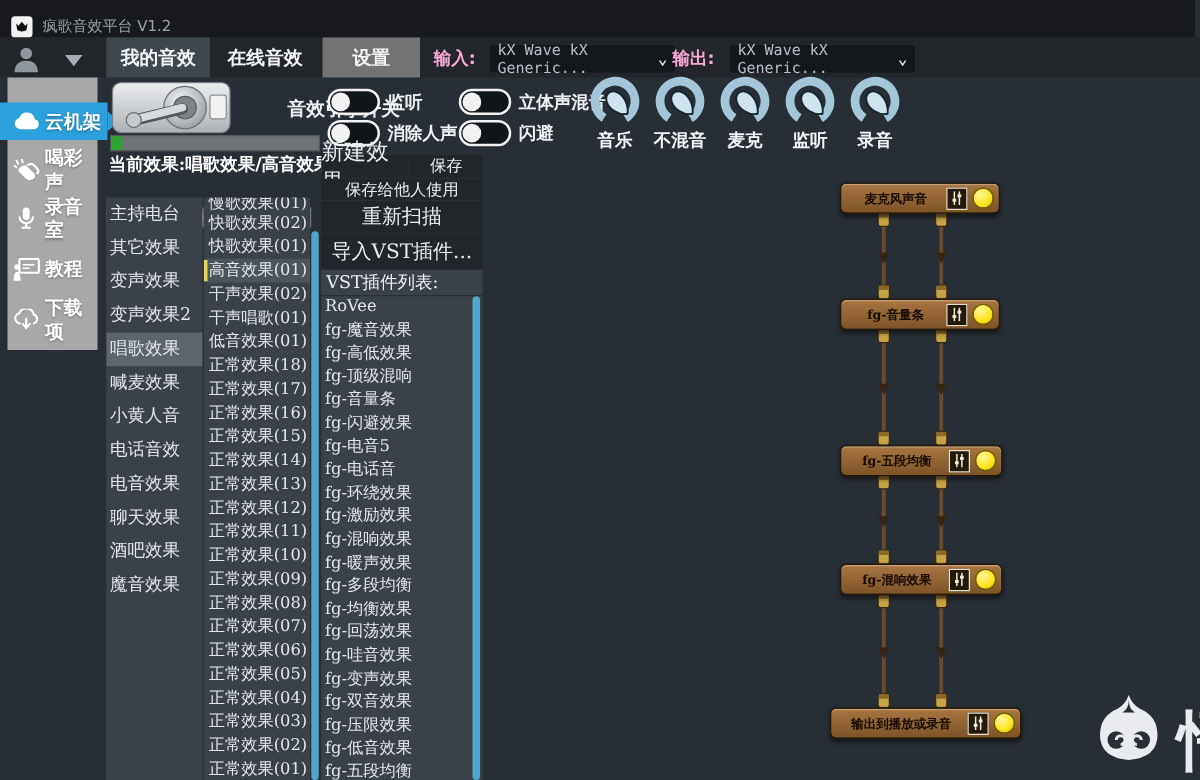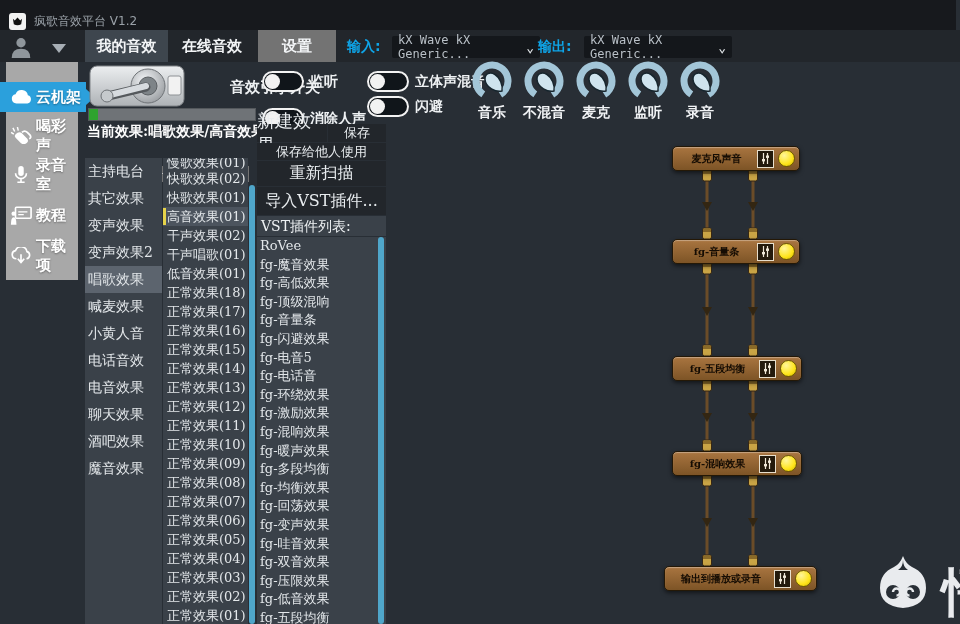--- a/index.html
+++ b/index.html
@@ -13,38 +13,38 @@
 
   
   .header{left:0;top:30px;width:960px;height:32px;background:#22262b;}
   .avatar{left:10px;top:36px;width:22px;height:22px;}
   .caret{left:52px;top:44px;width:0;height:0;border-left:7px solid transparent;border-right:7px solid transparent;border-top:9px solid #a7aeb5;}
   .tab{top:30px;height:32px;display:flex;align-items:center;justify-content:center;color:#f2f4f6;font-size:15px;font-weight:bold;cursor:default;}
   .tab.active{background:#3e464e;}
   .tab.t0{left:85px;width:83px;}
   .tab.t1{left:168px;width:88px;}
   .tab.t2{left:258px;width:78px;background:#737373;}
-  .io-label{top:38px;height:18px;color:#0ea5e9;font-size:14px;font-weight:bold;}
+  .io-label{top:38px;height:18px;color:#f9a8d4;font-size:14px;font-weight:bold;}
   .io-select{top:36px;height:22px;background:#14171b;color:#b9c0c7;font-family:"DejaVu Sans Mono","Liberation Mono",monospace;font-size:12px;display:flex;align-items:center;padding:0 6px;border-radius:2px;}
   .io-select .chev{margin-left:auto;color:#e6eaed;font-size:13px;font-weight:bold;}
 
   
   .side-bg{left:6px;top:62px;width:72px;height:218px;background:#a8a8a8;}
   .side-item{left:6px;width:72px;height:30px;display:flex;align-items:center;color:#fff;font-size:15px;font-weight:bold;text-shadow:0 1px 2px rgba(0,0,0,.35);}
   .side-item svg{margin:0 4px 0 4px;flex:none;}
   .side-item.active{left:0;width:80px;background:#2ba0dc;padding-left:6px;}
   .side-item.active::after{content:"";position:absolute;right:-9px;top:7px;border-top:8px solid transparent;border-bottom:8px solid transparent;border-left:9px solid #2ba0dc;}
   .s0{top:82px;} .s1{top:121px;} .s2{top:160px;} .s3{top:200px;} .s4{top:241px;}
 
   
   .engine-label{left:230px;top:78px;color:#eef1f3;font-size:15px;font-weight:bold;}
   .meter{left:88px;top:108px;width:168px;height:13px;background:#6f7377;border:1px solid #54585c;box-sizing:border-box;}
   .meter-fill{height:100%;width:9px;}
   .toggle-row{display:flex;align-items:center;gap:6px;}
-  .tg0{left:262px;top:71px;} .tg1{left:262px;top:108px;text-align:right;} .tg2{left:367px;top:71px;} .tg3{left:367px;top:96px;}
+  .tg0{left:262px;top:71px;} .tg1{left:262px;top:96px;text-align:right;} .tg2{left:367px;top:71px;} .tg3{left:367px;top:96px;}
   .pill{width:38px;height:17px;border:2px solid #f2f2f2;border-radius:11px;background:#10151a;position:relative;}
   .pill::before{content:"";position:absolute;left:1px;top:1px;width:15px;height:15px;border-radius:50%;background:#f2f2f2;}
   .toggle-label{color:#eef1f3;font-size:14px;font-weight:bold;}
   .knobs{left:466px;top:60px;width:262px;height:64px;display:flex;}
   .knob{width:52px;height:64px;display:flex;flex-direction:column;align-items:center;}
   .knob-label{color:#f2f4f6;font-size:14px;font-weight:bold;margin-top:-2px;white-space:nowrap;}
 
   
   .cur-effect{left:87px;top:123px;color:#fdfdfd;font-size:14px;font-weight:bold;font-family:"DejaVu Serif","Liberation Serif",serif;white-space:nowrap;}
   .small-btn-row{left:85px;top:142px;width:164px;height:16px;background:#737373;display:flex;color:#e8ecef;font-size:13px;font-family:"DejaVu Serif","Liberation Serif",serif;margin-top:24px;}
@@ -316,22 +316,22 @@
     <div class="row">fg-闪避效果</div>
     <div class="row">fg-电音5</div>
     <div class="row">fg-电话音</div>
     <div class="row">fg-环绕效果</div>
     <div class="row">fg-激励效果</div>
     <div class="row">fg-混响效果</div>
     <div class="row">fg-暖声效果</div>
     <div class="row">fg-多段均衡</div>
     <div class="row">fg-均衡效果</div>
     <div class="row">fg-回荡效果</div>
+    <div class="row">fg-哇音效果</div>
     <div class="row">fg-变声效果</div>
-    <div class="row">fg-哇音效果</div>
     <div class="row">fg-双音效果</div>
     <div class="row">fg-压限效果</div>
     <div class="row">fg-低音效果</div>
     <div class="row">fg-五段均衡</div>
   </div>
 <div class="abs sbar sb3" style="background: rgb(79, 166, 202);"></div>
 
 <div class="abs graph">
   <svg width="575" height="562" viewBox="0 0 575 562">
     <g stroke="#6b4c28" stroke-width="3">

